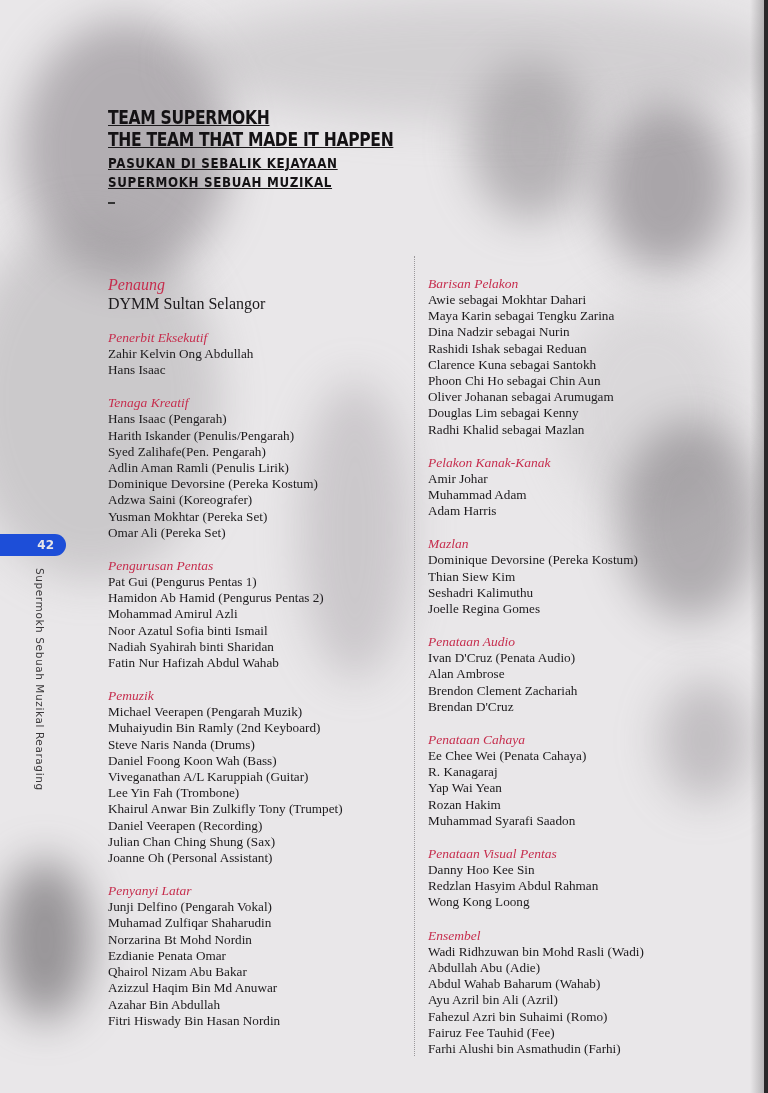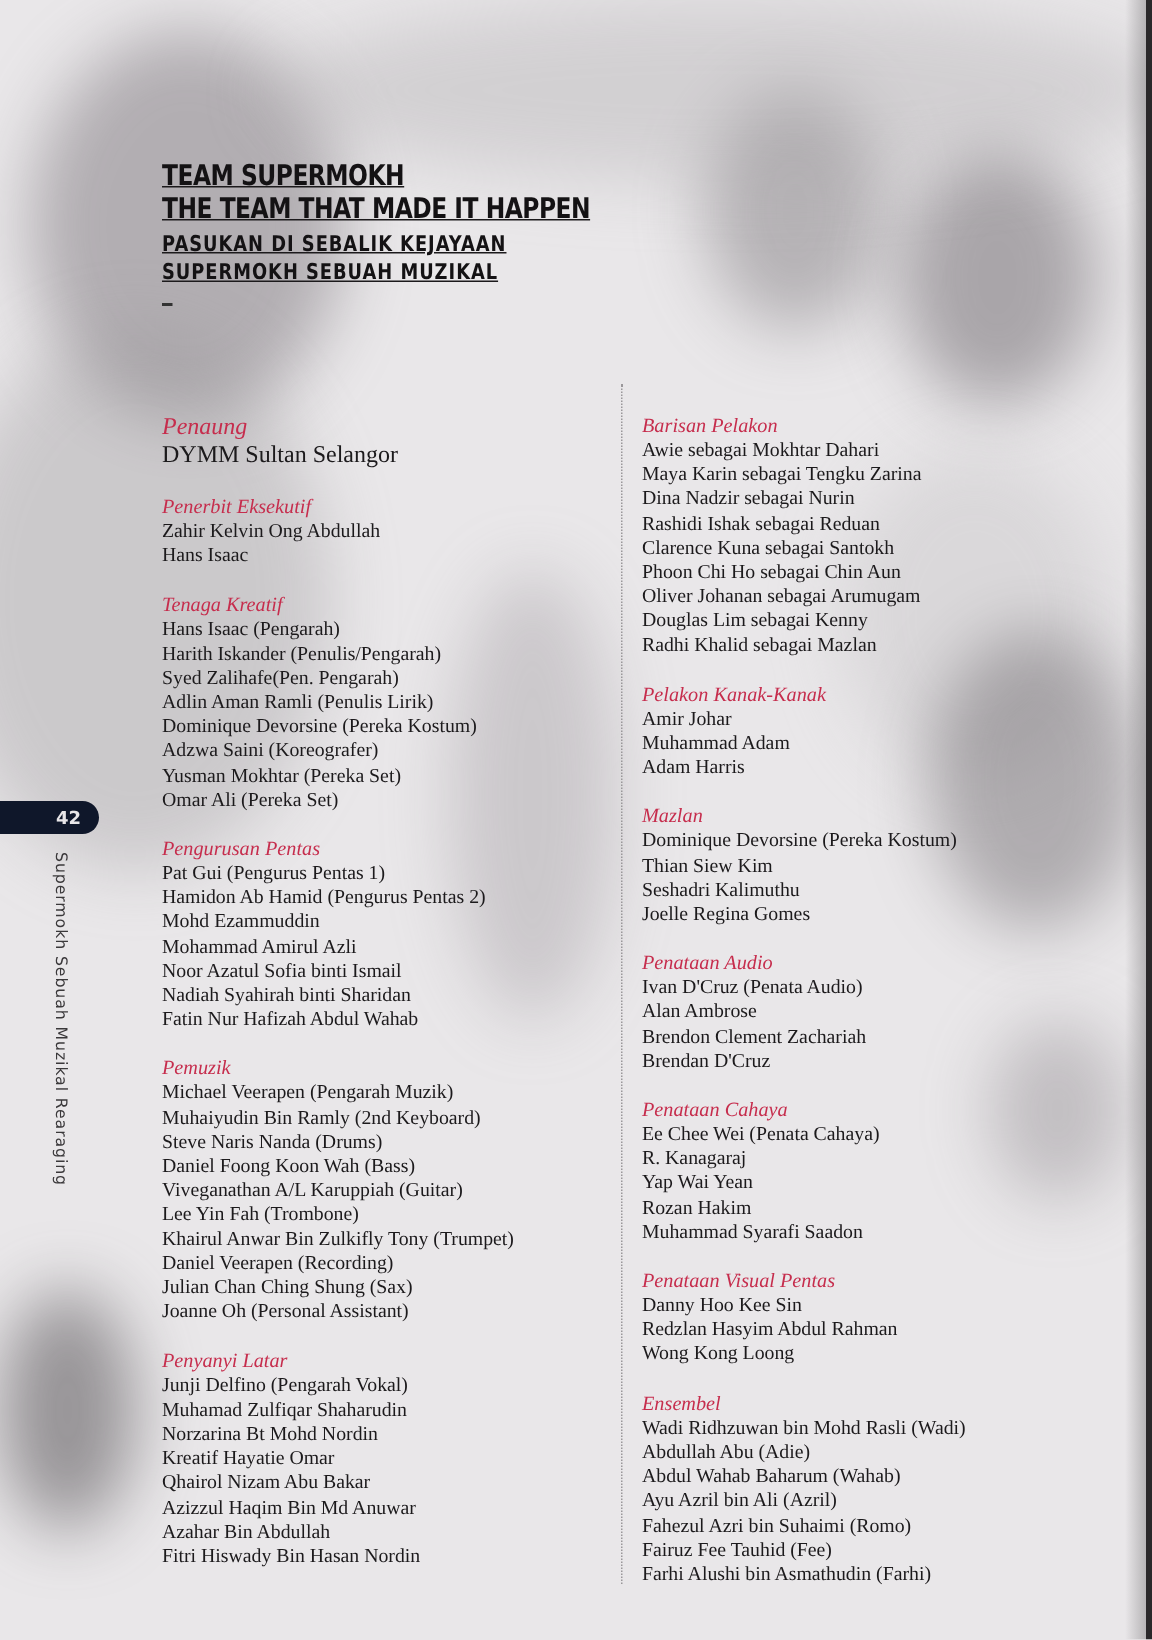--- a/index.html
+++ b/index.html
@@ -57,21 +57,21 @@
   .item { font-size: 13.2px; line-height: 16.2px; white-space: nowrap; }
   .item.big { font-size: 16px; line-height: 19px; }
 
   .divider {
     position: absolute; left: 414px; top: 256px; height: 800px; width: 0;
     border-left: 1px dotted #9a979a;
   }
 
   .page-tab {
     position: absolute; left: 0; top: 534px; width: 66px; height: 22px;
-    background: #0f172a; border-radius: 0 12px 12px 0;
+    background: #1d4ed8; border-radius: 0 12px 12px 0;
     color: #e8e6e8; font-family: "DejaVu Sans", sans-serif; font-weight: bold;
     font-size: 12px; line-height: 22px; text-align: right; padding-right: 12px;
     box-sizing: border-box;
   }
   .side-text {
     position: absolute; left: 34px; top: 568px;
     writing-mode: vertical-rl; transform: none;
     font-family: "DejaVu Sans", sans-serif; font-size: 10.5px; letter-spacing: 0.6px;
     color: #3a383a; white-space: nowrap;
   }
@@ -124,21 +124,20 @@
         <div class="item">Adlin Aman Ramli (Penulis Lirik)</div>
         <div class="item">Dominique Devorsine (Pereka Kostum)</div>
         <div class="item">Adzwa Saini (Koreografer)</div>
         <div class="item">Yusman Mokhtar (Pereka Set)</div>
         <div class="item">Omar Ali (Pereka Set)</div>
       </div>
       <div class="section">
         <div class="sec-head">Pengurusan Pentas</div>
         <div class="item">Pat Gui (Pengurus Pentas 1)</div>
         <div class="item">Hamidon Ab Hamid (Pengurus Pentas 2)</div>
-        <div class="item">Mohd Ezammuddin</div>
         <div class="item">Mohammad Amirul Azli</div>
         <div class="item">Noor Azatul Sofia binti Ismail</div>
         <div class="item">Nadiah Syahirah binti Sharidan</div>
         <div class="item">Fatin Nur Hafizah Abdul Wahab</div>
       </div>
       <div class="section">
         <div class="sec-head">Pemuzik</div>
         <div class="item">Michael Veerapen (Pengarah Muzik)</div>
         <div class="item">Muhaiyudin Bin Ramly (2nd Keyboard)</div>
         <div class="item">Steve Naris Nanda (Drums)</div>
@@ -148,21 +147,21 @@
         <div class="item">Khairul Anwar Bin Zulkifly Tony (Trumpet)</div>
         <div class="item">Daniel Veerapen (Recording)</div>
         <div class="item">Julian Chan Ching Shung (Sax)</div>
         <div class="item">Joanne Oh (Personal Assistant)</div>
       </div>
       <div class="section">
         <div class="sec-head">Penyanyi Latar</div>
         <div class="item">Junji Delfino (Pengarah Vokal)</div>
         <div class="item">Muhamad Zulfiqar Shaharudin</div>
         <div class="item">Norzarina Bt Mohd Nordin</div>
-        <div class="item">Kreatif Hayatie Omar</div>
+        <div class="item">Ezdianie Penata Omar</div>
         <div class="item">Qhairol Nizam Abu Bakar</div>
         <div class="item">Azizzul Haqim Bin Md Anuwar</div>
         <div class="item">Azahar Bin Abdullah</div>
         <div class="item">Fitri Hiswady Bin Hasan Nordin</div>
       </div>
     </div>
   <div class="col col-right" id="col-right">
       <div class="section">
         <div class="sec-head">Barisan Pelakon</div>
         <div class="item">Awie sebagai Mokhtar Dahari</div>

